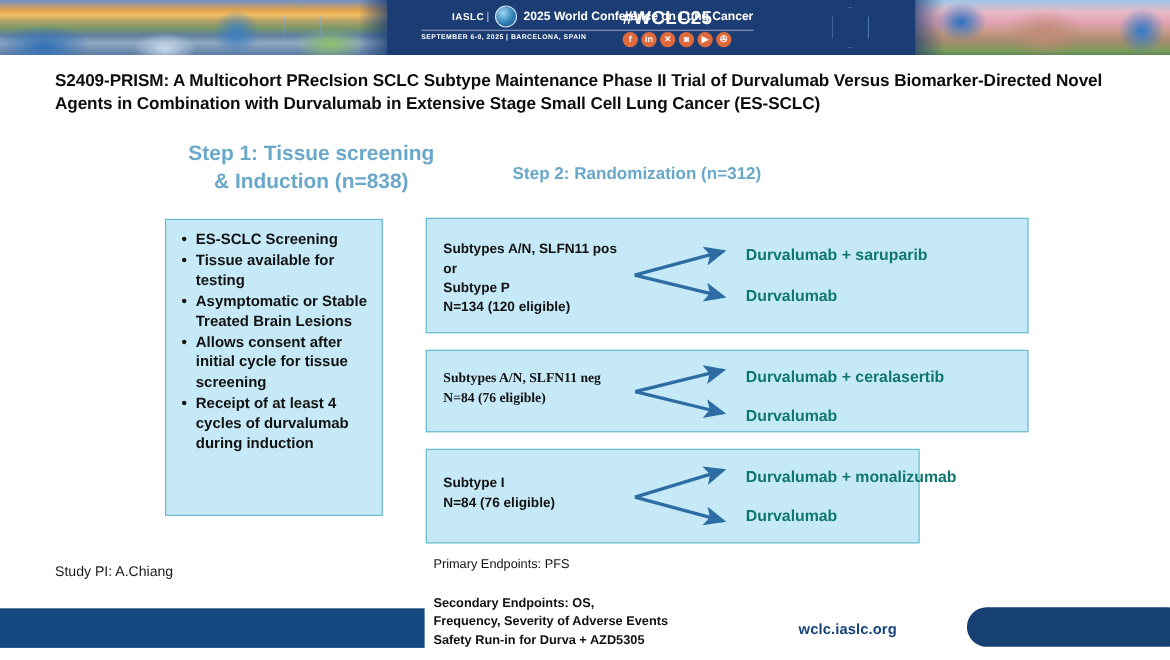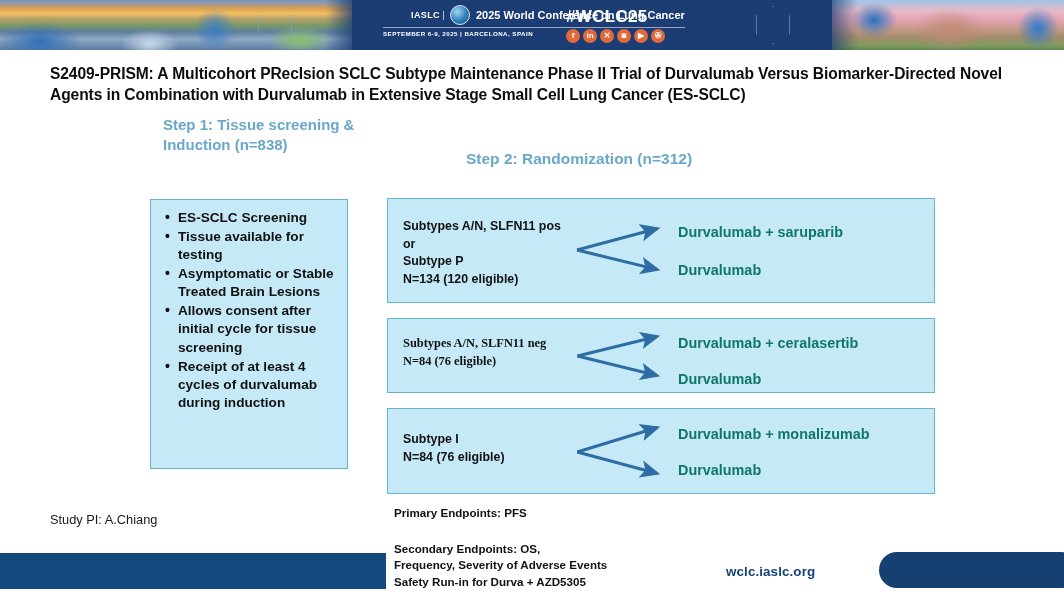--- a/index.html
+++ b/index.html
@@ -92,39 +92,39 @@
 
   
   .deck-title {
     position: absolute; left: 50px; top: 64px; width: 985px;
     font-size: 15.6px; font-weight: bold; color: #0d0d0d;
     line-height: 1.33; letter-spacing: -.1px;
   }
 
   
   .step1-head {
-    position: absolute; left: 163px; top: 115px; width: 240px;
-    font-size: 15px; font-weight: bold; color: #6aa8c9; line-height: 1.36;
+    position: absolute; left: 163px; top: 127px; width: 240px;
+    font-size: 19px; font-weight: bold; color: #6aa8c9; line-height: 1.36; text-align: center;
   }
   .step2-head {
     position: absolute; left: 466px; top: 148px;
     font-size: 15.5px; font-weight: bold; color: #6aa8c9; line-height: 1.36;
     white-space: nowrap;
   }
 
   
   .ebox {
     position: absolute;
     background: #c5e9f6;
     border: 1px solid #63b7c9;
   }
   #left-box { left: 150px; top: 199px; width: 198px; height: 270px; }
   #cohort-box-1 { left: 387px; top: 198px; width: 548px; height: 105px; }
   #cohort-box-2 { left: 387px; top: 318px; width: 548px; height: 75px; }
-  #cohort-box-3 { left: 387px; top: 408px; width: 548px; height: 86px; }
+  #cohort-box-3 { left: 387px; top: 408px; width: 449px; height: 86px; }
 
   .bullets { list-style: none; padding: 9px 8px 0 14px; }
   .bullets li {
     position: relative; padding-left: 13px;
     font-size: 13.6px; font-weight: bold; color: #111;
     line-height: 1.33; margin-bottom: 1px;
   }
   .bullets li::before {
     content: "•"; position: absolute; left: 0; top: -1px; font-size: 14px;
   }
@@ -152,21 +152,21 @@
 
   .arrows { position: absolute; left: 186px; top: 0; width: 110px; height: 100%; }
 
   
   .study-pi {
     position: absolute; left: 50px; top: 512px;
     font-size: 12.8px; color: #1a1a1a;
   }
   .primary-ep {
     position: absolute; left: 394px; top: 506px;
-    font-size: 11.6px; font-weight: bold; color: #111;
+    font-size: 11.6px; font-weight: normal; color: #111;
   }
   .secondary-ep {
     position: absolute; left: 394px; top: 541px;
     font-size: 11.6px; font-weight: bold; color: #111;
     line-height: 1.42; white-space: pre-line;
   }
 
   
   .footer-bar {
     position: absolute; left: 0; top: 553px; width: 386px; height: 36px;

